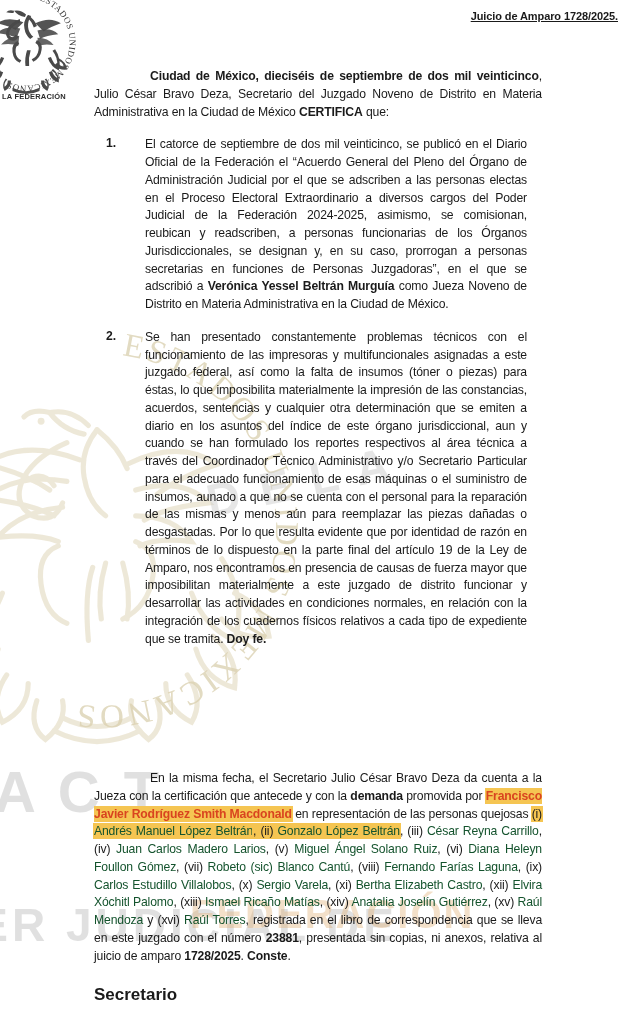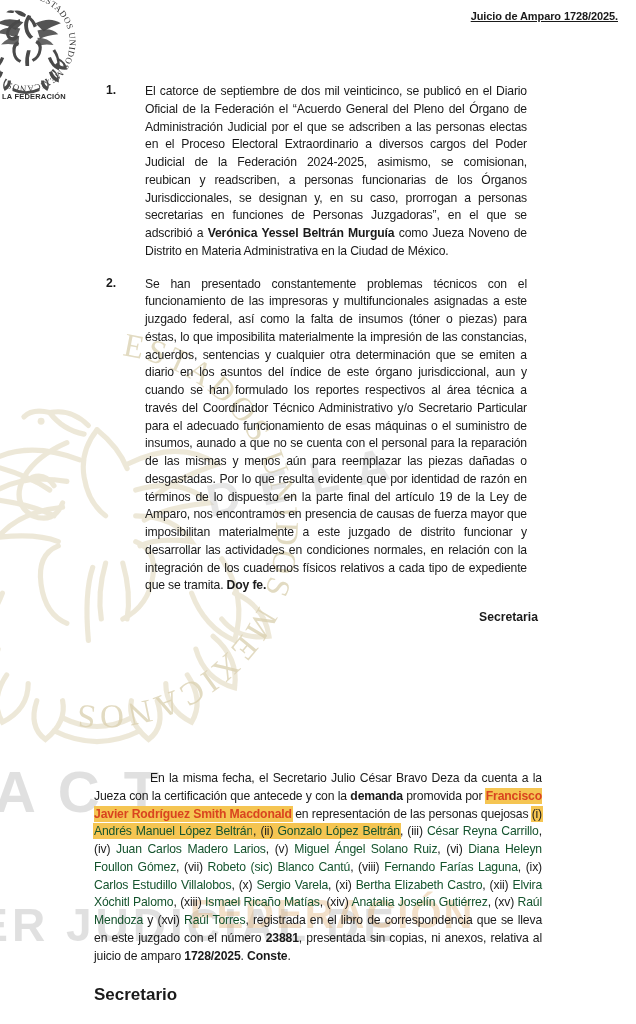--- a/index.html
+++ b/index.html
@@ -318,31 +318,33 @@
     </g>
   </svg>
   <div class="header-seal-caption">LA FEDERACIÓN</div>
 
   <div class="content">
 
     <div class="doc-header">Juicio de Amparo 1728/2025.</div>
 
     <div class="body-block">
 
+      <p class="para first">
+        <b>Ciudad de México, dieciséis de septiembre de dos mil veinticinco</b><span>, Julio César Bravo Deza, Secretario del Juzgado Noveno de Distrito en Materia Administrativa en la Ciudad de México </span><b>CERTIFICA</b><span> que:</span>
+      </p>
 
       <ol class="items">
         <li>
           <p><span>El catorce de septiembre de dos mil veinticinco, se publicó en el Diario Oficial de la Federación el “Acuerdo General del Pleno del Órgano de Administración Judicial por el que se adscriben a las personas electas en el Proceso Electoral Extraordinario a diversos cargos del Poder Judicial de la Federación 2024-2025, asimismo, se comisionan, reubican y readscriben, a personas funcionarias de los Órganos Jurisdiccionales, se designan y, en su caso, prorrogan a personas secretarias en funciones de Personas Juzgadoras”, en el que se adscribió a </span><b>Verónica Yessel Beltrán Murguía</b><span> como Jueza Noveno de Distrito en Materia Administrativa en la Ciudad de México.</span></p>
         </li>
         <li>
           <p><span>Se han presentado constantemente problemas técnicos con el funcionamiento de las impresoras y multifuncionales asignadas a este juzgado federal, así como la falta de insumos (tóner o piezas) para éstas, lo que imposibilita materialmente la impresión de las constancias, acuerdos, sentencias y cualquier otra determinación que se emiten a diario en los asuntos del índice de este órgano jurisdiccional, aun y cuando se han formulado los reportes respectivos al área técnica a través del Coordinador Técnico Administrativo y/o Secretario Particular para el adecuado funcionamiento de esas máquinas o el suministro de insumos, aunado a que no se cuenta con el personal para la reparación de las mismas y menos aún para reemplazar las piezas dañadas o desgastadas. Por lo que resulta evidente que por identidad de razón en términos de lo dispuesto en la parte final del artículo 19 de la Ley de Amparo, nos encontramos en presencia de causas de fuerza mayor que imposibilitan materialmente a este juzgado de distrito funcionar y desarrollar las actividades en condiciones normales, en relación con la integración de los cuadernos físicos relativos a cada tipo de expediente que se tramita. </span><b>Doy fe.</b><span></span></p>
         </li>
       </ol>
 
-      <div class="sig-line">Secretaria</div>
     </div>
 
     <div class="final-block">
       <p class="para"><span>En la misma fecha, el Secretario Julio César Bravo Deza da cuenta a la Jueza con la certificación que antecede y con la </span><b>demanda</b><span> promovida por </span><span class="hl nm-b">Francisco Javier Rodríguez Smith Macdonald</span><span> en representación de las personas quejosas </span><span id="quejosos-slot"><span class="rom hl">(i) </span><span class="nm hl">Andrés Manuel López Beltrán</span><span class="hl">, </span><span class="rom hl">(ii) </span><span class="nm hl">Gonzalo López Beltrán</span><span class="">, </span><span class="rom">(iii) </span><span class="nm">César Reyna Carrillo</span><span class="">, </span><span class="rom">(iv) </span><span class="nm">Juan Carlos Madero Larios</span><span class="">, </span><span class="rom">(v) </span><span class="nm">Miguel Ángel Solano Ruiz</span><span class="">, </span><span class="rom">(vi) </span><span class="nm">Diana Heleyn Foullon Gómez</span><span class="">, </span><span class="rom">(vii) </span><span class="nm">Robeto (sic) Blanco Cantú</span><span class="">, </span><span class="rom">(viii) </span><span class="nm">Fernando Farías Laguna</span><span class="">, </span><span class="rom">(ix) </span><span class="nm">Carlos Estudillo Villalobos</span><span class="">, </span><span class="rom">(x) </span><span class="nm">Sergio Varela</span><span class="">, </span><span class="rom">(xi) </span><span class="nm">Bertha Elizabeth Castro</span><span class="">, </span><span class="rom">(xii) </span><span class="nm">Elvira Xóchitl Palomo</span><span class="">, </span><span class="rom">(xiii) </span><span class="nm">Ismael Ricaño Matías</span><span class="">, </span><span class="rom">(xiv) </span><span class="nm">Anatalia Joselín Gutiérrez</span><span class="">, </span><span class="rom">(xv) </span><span class="nm">Raúl Mendoza</span><span class=""> y </span><span class="rom">(xvi) </span><span class="nm">Raúl Torres</span></span><span>, registrada en el libro de correspondencia que se lleva en este juzgado con el número </span><b>23881</b><span>, presentada sin copias, ni anexos, relativa al juicio de amparo </span><b>1728/2025</b><span>. </span><b>Conste</b><span>.</span></p>
     </div>
 
     <div class="sig-final">Secretario</div>
 
   </div>
 </div>

